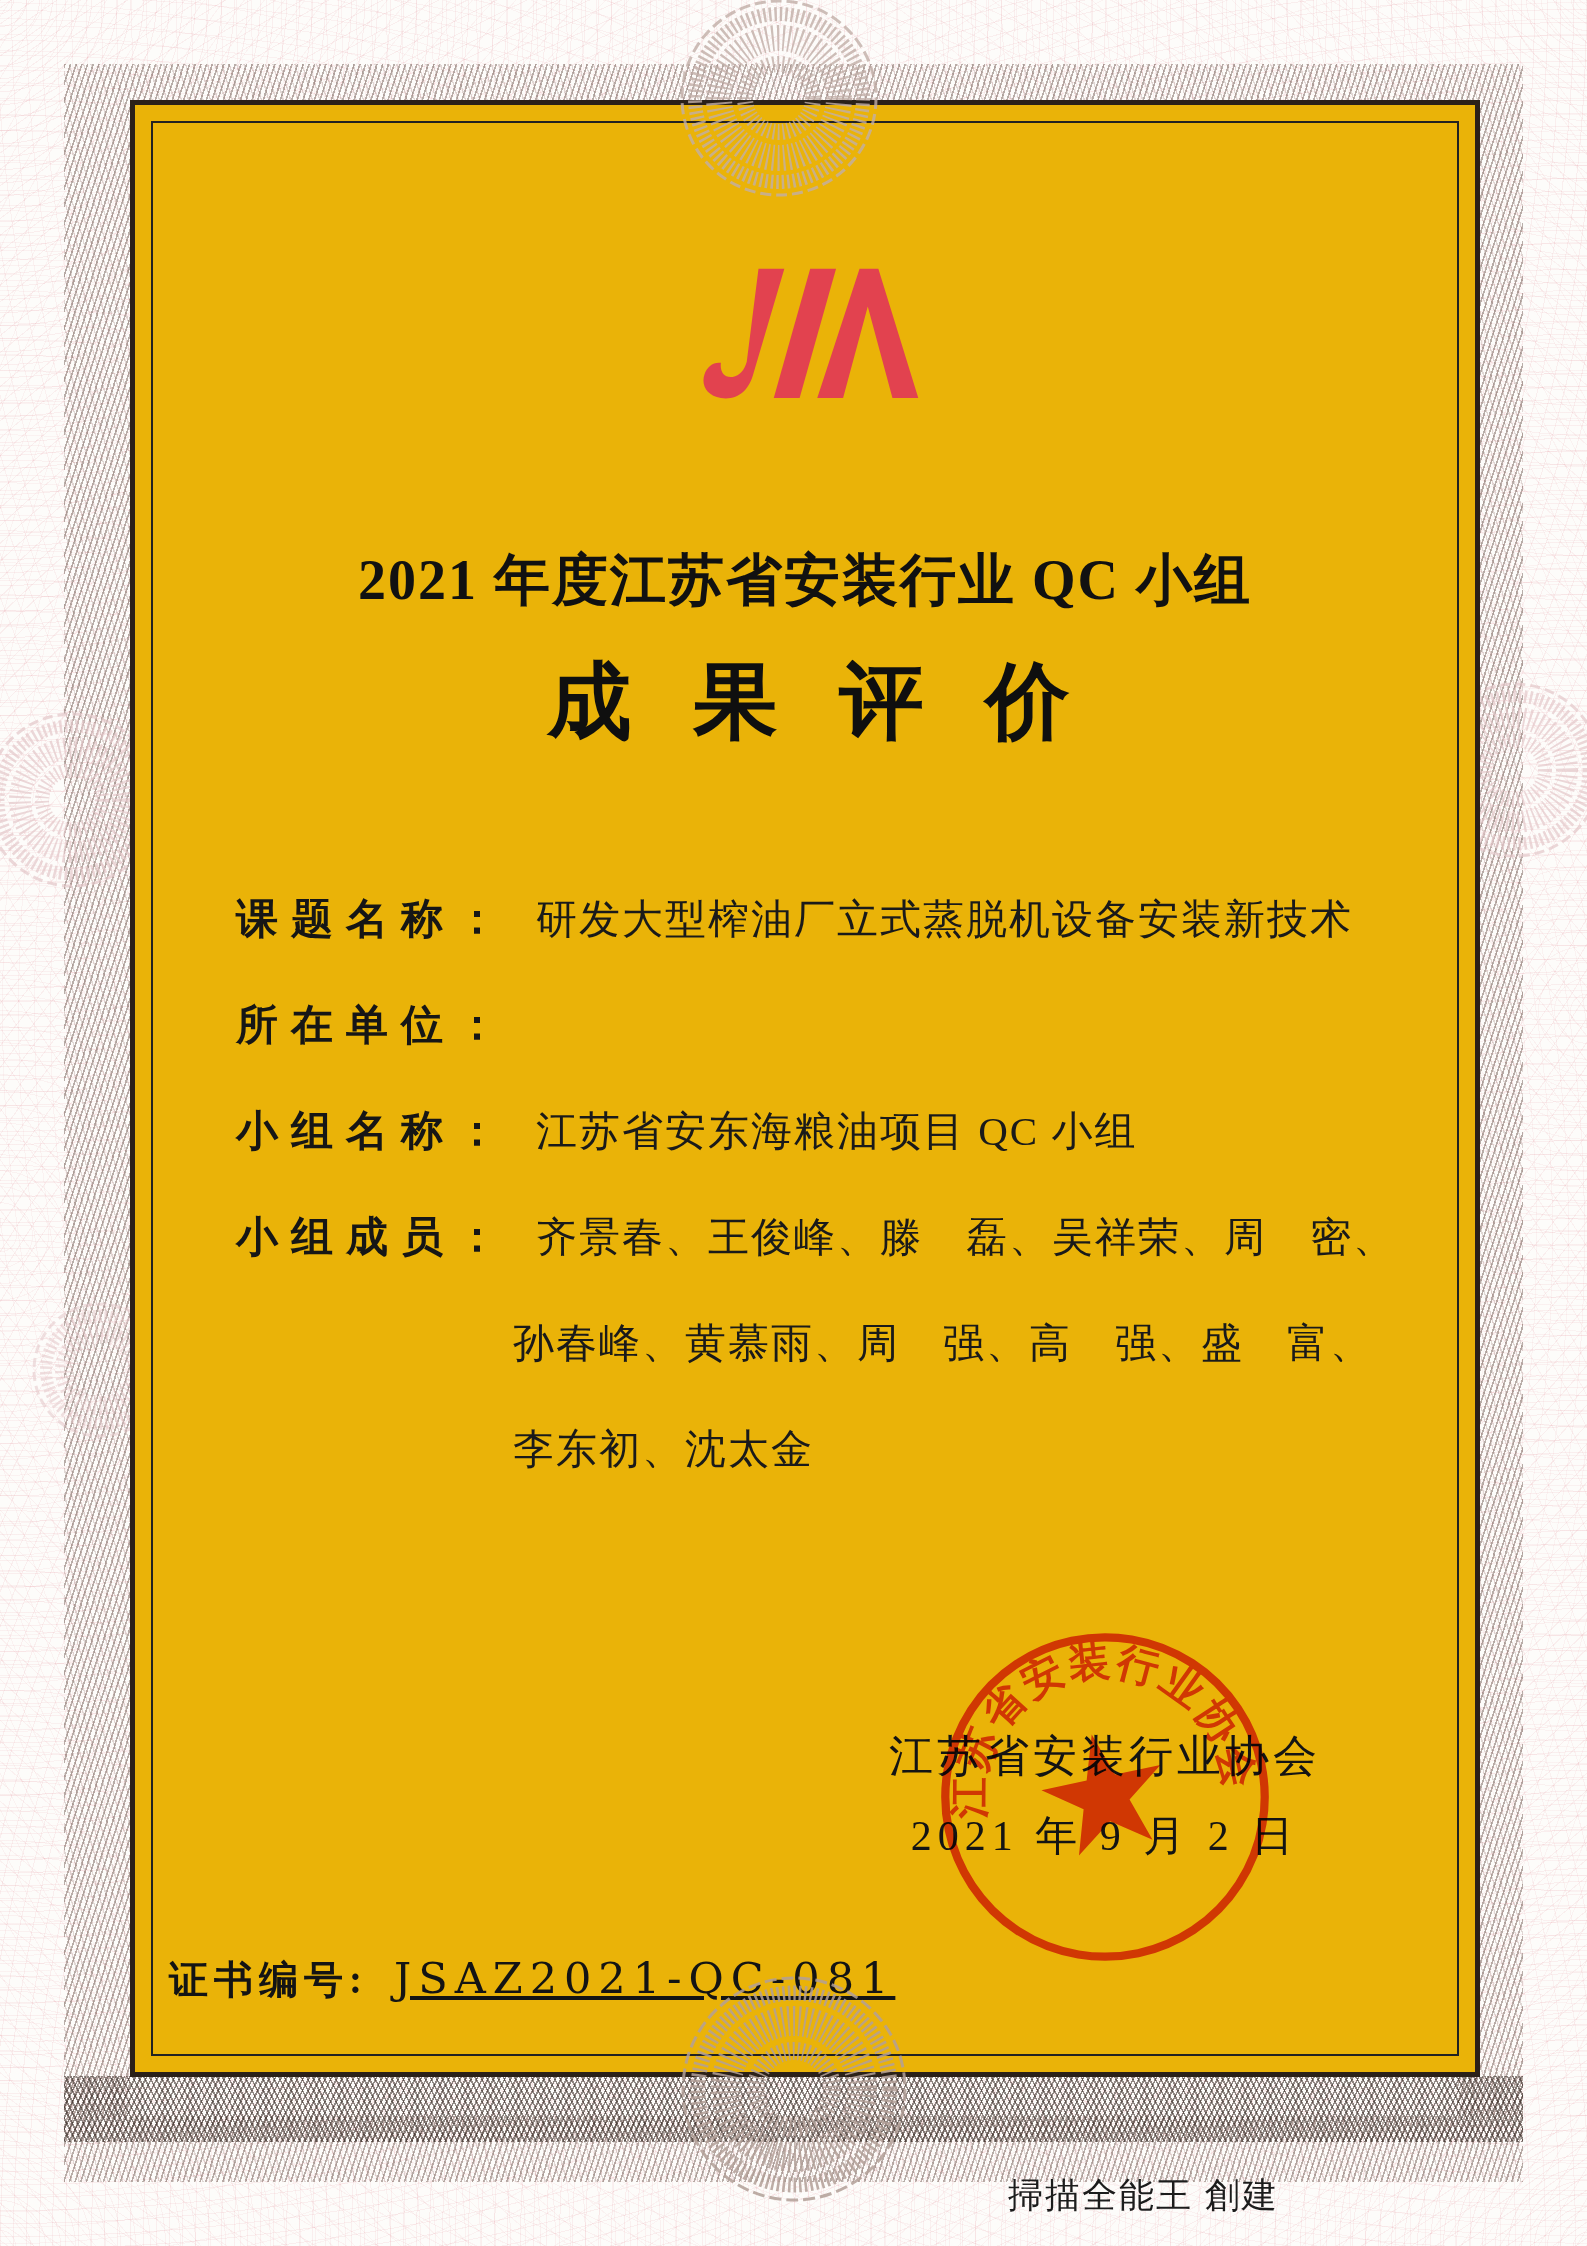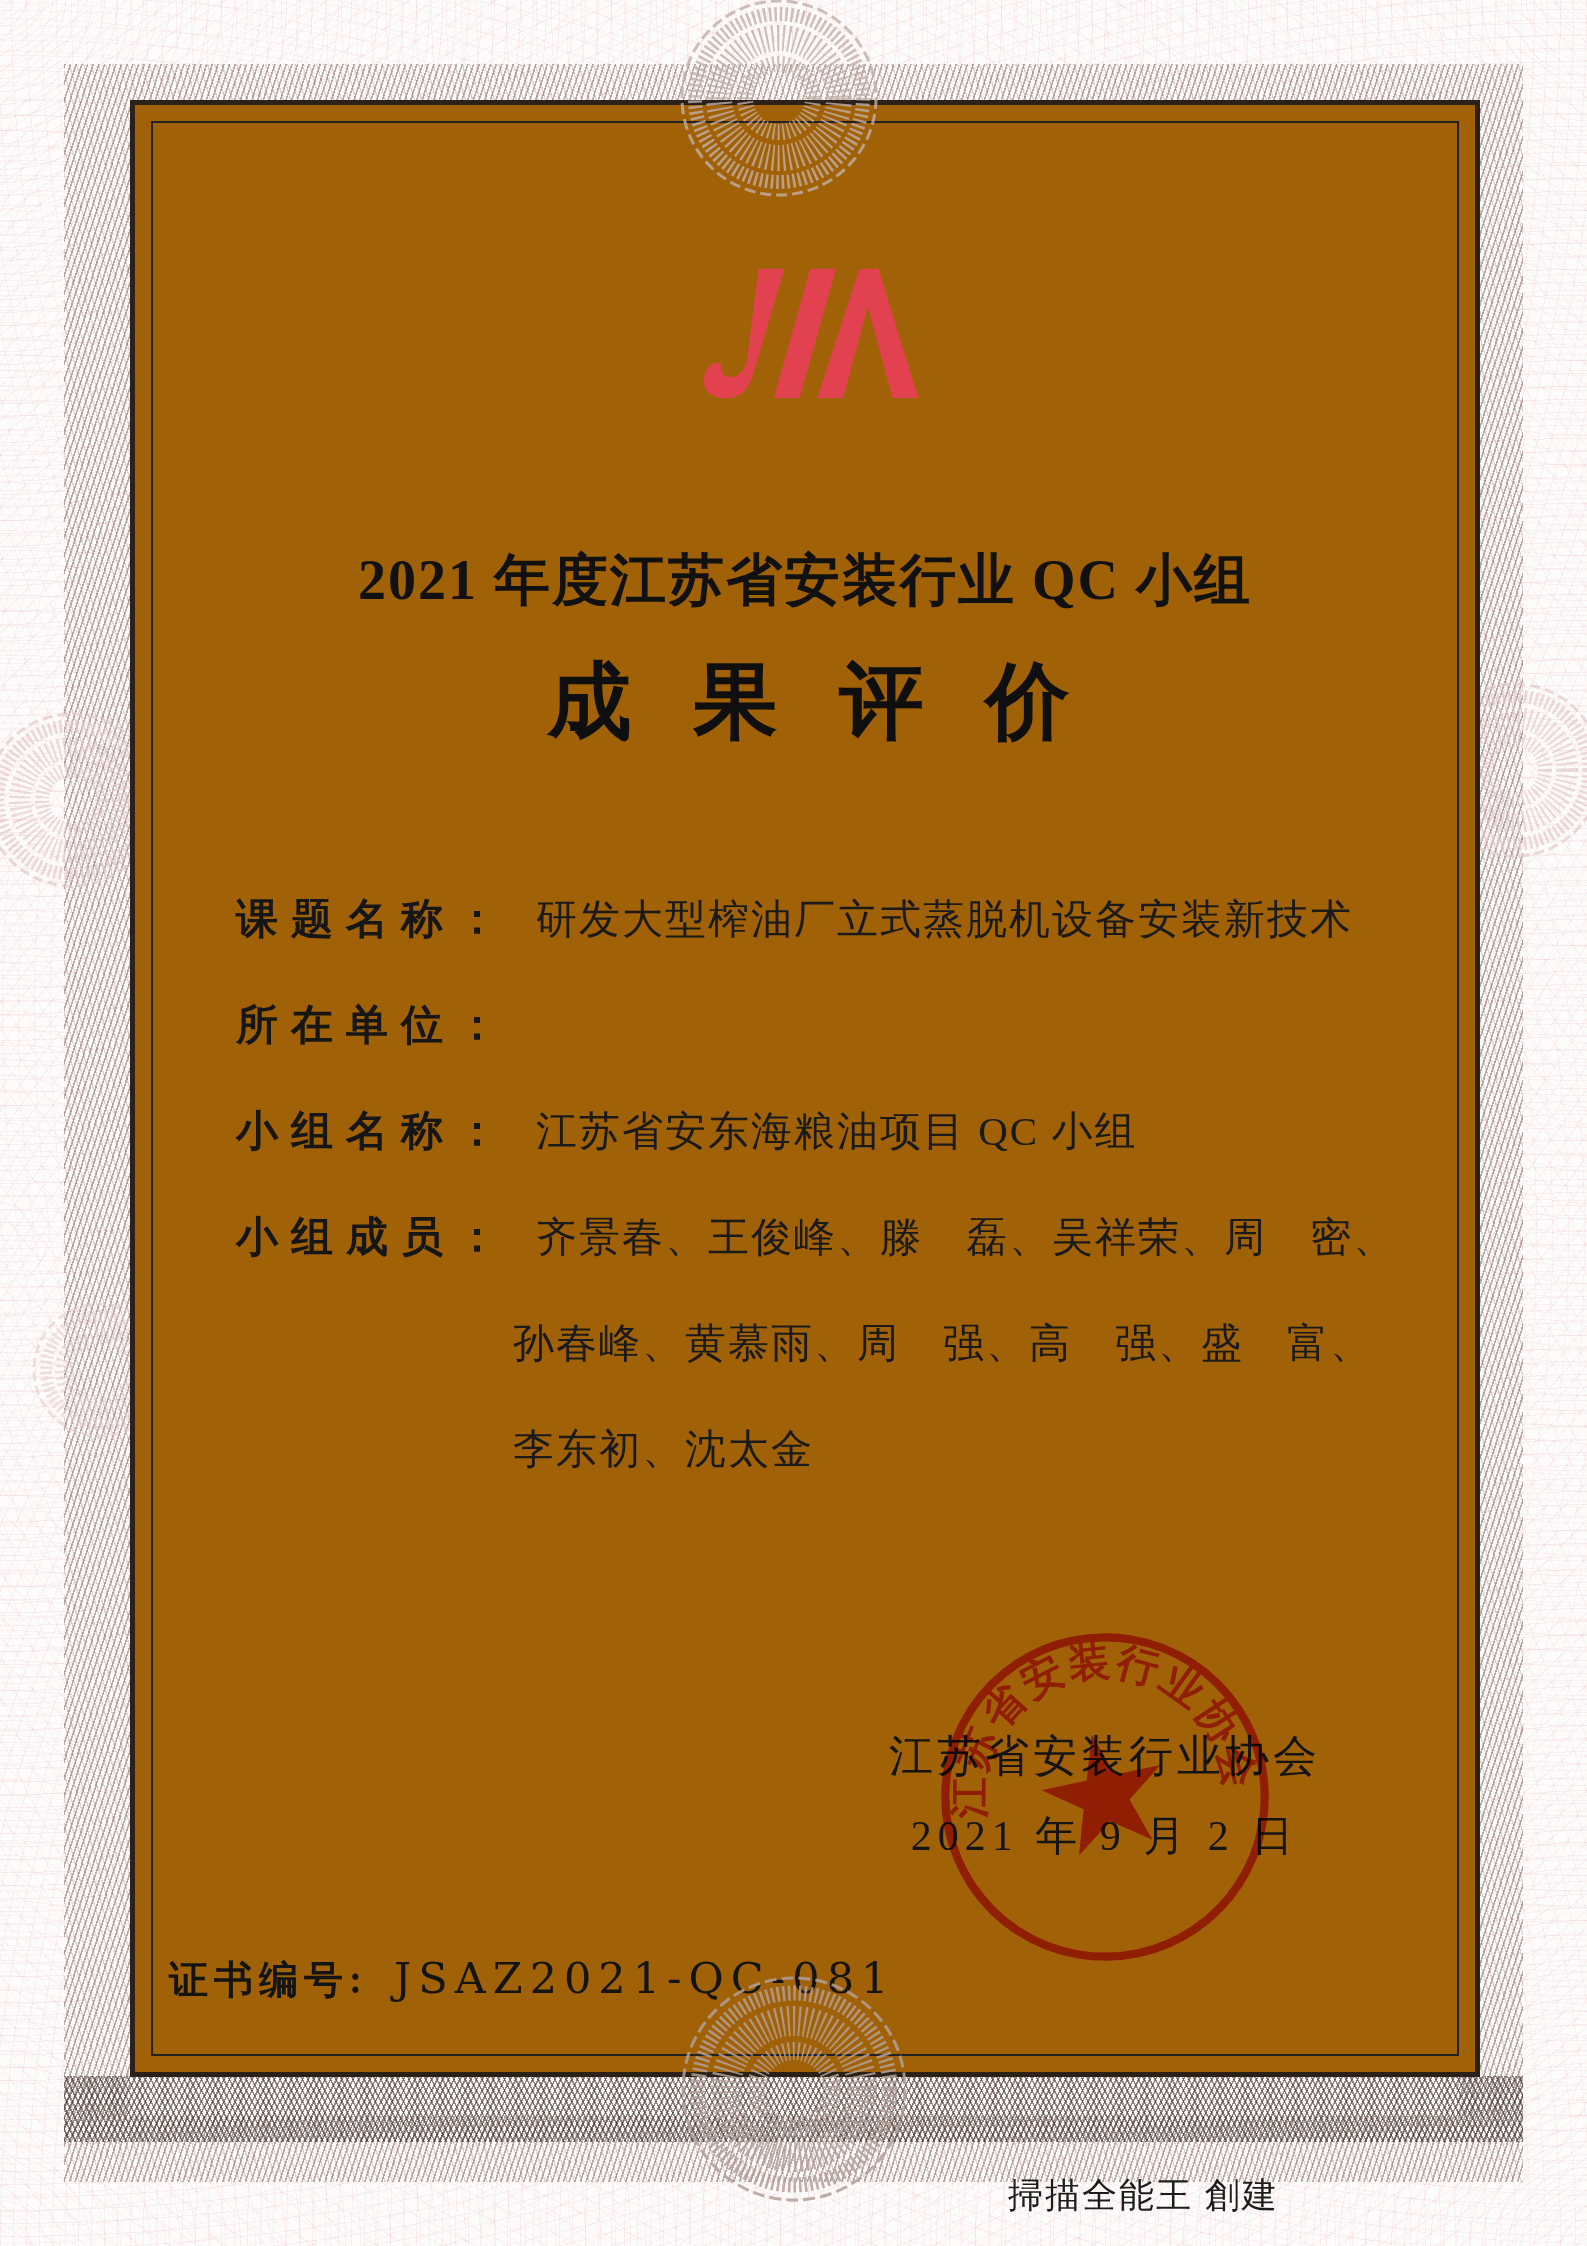--- a/index.html
+++ b/index.html
@@ -33,21 +33,21 @@
       repeating-linear-gradient( 63deg, rgba(56,43,37,.55) 0 1.6px, transparent 1.6px 5px),
       repeating-linear-gradient(-63deg, rgba(56,43,37,.55) 0 1.6px, transparent 1.6px 5px);
   }
   
   .rosette{position:absolute;}
   .rosette.back{z-index:0;}
   .rosette.front{z-index:3;}
   
   .paper{
     position:absolute; left:130px; top:100px; right:107px; bottom:169px;
-    background:#a16207; border:5px solid #2b2119; z-index:2;
+    background:#eab308; border:5px solid #2b2119; z-index:2;
   }
   .inner-frame{position:absolute; inset:16px; border:2px solid #222; z-index:0;}
   
   .logo-wrap{position:absolute; top:158px; left:0; right:0; text-align:center;}
   .year-title{
     position:absolute; top:438px; left:0; right:0; text-align:center;
     font-size:56px; font-weight:bold; letter-spacing:2px; color:#111;
   }
   .main-title{
     position:absolute; top:540px; left:0; right:0; text-align:center;
@@ -62,21 +62,21 @@
   }
   .frow .val{flex:1; font-size:41px; letter-spacing:2px; color:#1a1a1a;}
   .frow.cont{padding-left:300px;}
   .sig-block{position:absolute; left:700px; width:540px; top:1622px; text-align:center; z-index:2;}
   .issuer{font-size:44px; letter-spacing:4px;}
   .issue-date{font-size:42px; letter-spacing:6px; margin-top:22px;}
   .stamp{position:absolute; left:800px; top:1522px; width:340px; height:340px; z-index:4;
          transform:rotate(-12deg); mix-blend-mode:multiply; opacity:.88;}
   .certno{position:absolute; left:34px; top:1848px; display:flex; align-items:baseline;}
   .certno .cl{font-size:39px; font-weight:bold; letter-spacing:6px; margin-right:26px;}
-  .certno .cv{font-size:43px; letter-spacing:7px; font-family:"DejaVu Serif", serif;}
+  .certno .cv{font-size:43px; letter-spacing:7px; font-family:"DejaVu Serif", serif;text-decoration:underline;}
   .watermark{
     position:absolute; left:1008px; top:2172px; z-index:5;
     font-family:"Liberation Sans", sans-serif; font-size:35px; letter-spacing:2px; color:#1c1c1c;
   }
 </style>
 </head>
 <body>
 
 <div class="lace-band"></div>
 <div class="lace-band2"></div>

